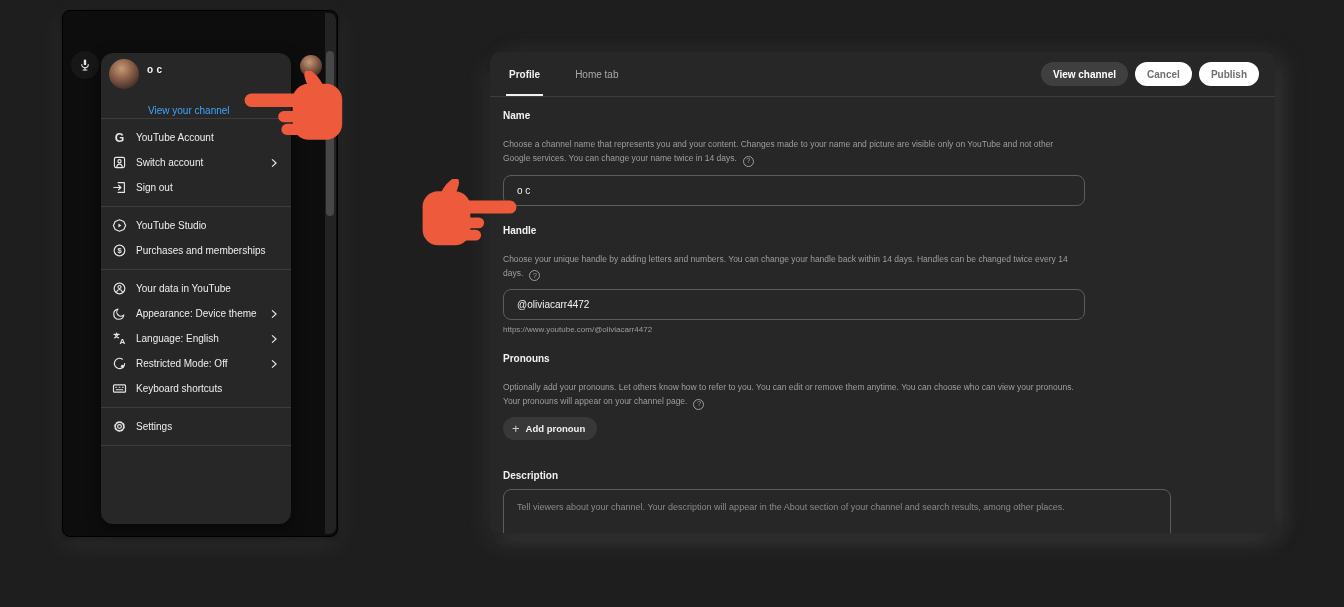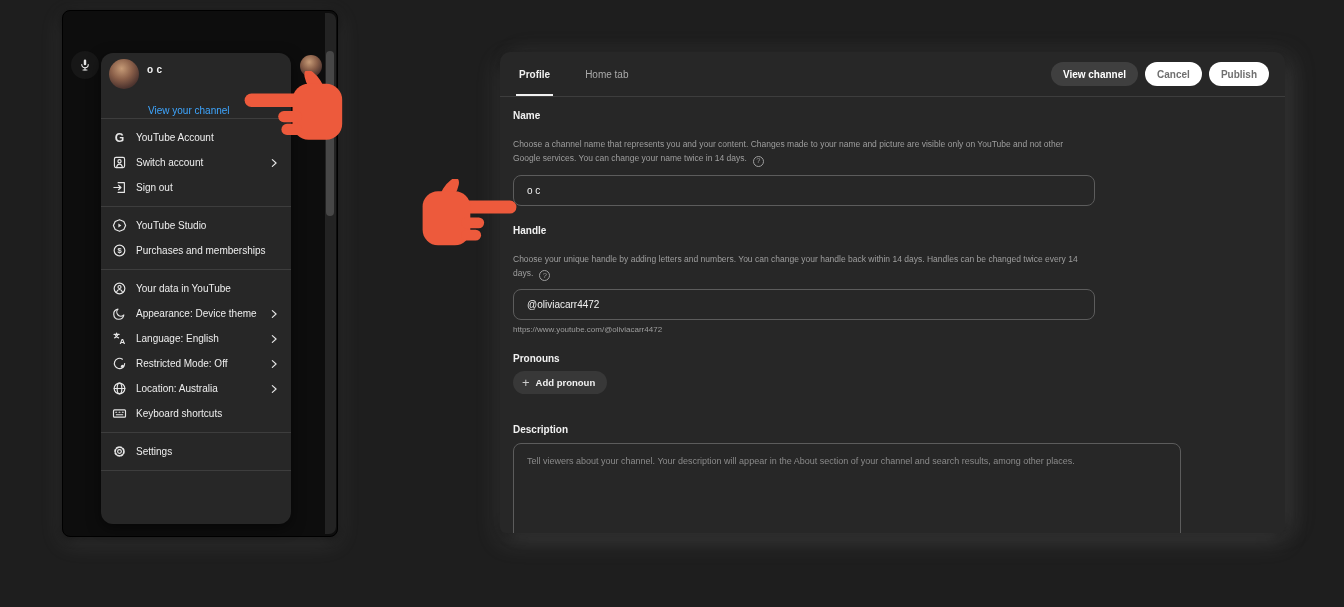--- a/index.html
+++ b/index.html
@@ -43,21 +43,21 @@
   .msec { padding:6px 0; }
   .mi { display:flex; align-items:center; height:25px; padding:0 12px 0 10px; font-size:10px; color:#eeeeee; cursor:pointer; }
   .mi .ic { width:16px; height:16px; margin-right:9px; flex:0 0 16px; display:flex; align-items:center; justify-content:center; }
   .mi .lbl { white-space:nowrap; }
   .mi .chev { margin-left:auto; width:10px; height:10px; }
   .ic svg, .chev svg { stroke:#e6e6e6; fill:none; stroke-width:1.25; stroke-linecap:round; stroke-linejoin:round; }
   .ic svg .fil { fill:#e6e6e6; stroke:none; }
 
   
   .rp {
-    position:absolute; left:500px; top:52px; width:785px; height:481px;
+    position:absolute; left:490px; top:52px; width:785px; height:481px;
     background:#272727; border-radius:10px 10px 6px 6px; overflow:hidden;
     box-shadow:0 8px 24px rgba(170,170,170,0.18), 10px 0 24px rgba(150,150,150,0.10), 0 2px 10px rgba(0,0,0,0.5);
   }
   .rp-header { height:45px; display:flex; align-items:stretch; padding:0 16px;
     border-bottom:1px solid rgba(255,255,255,0.10); }
   .tab { position:relative; display:flex; align-items:center; padding:0 3px; margin-right:29px;
     font-size:10px; color:#aaaaaa; cursor:pointer; }
   .tab.active { color:#f1f1f1; font-weight:bold; }
   .tab.active::after { content:""; position:absolute; left:0; right:0; bottom:0; height:2px; background:#f1f1f1; }
   .rp-actions { margin-left:auto; display:flex; align-items:center; gap:7px; }
@@ -235,35 +235,20 @@
         <span class="lbl">Restricted Mode: Off</span>
         <span class="chev">
           <svg width="10" height="10" viewBox="0 0 12 12">
               <path d="M4 2l4.5 4L4 10" stroke-width="1.4"></path>
             </svg>
         </span>
       </div>
       <div class="mi">
         <span class="ic">
           <svg width="15" height="15" viewBox="0 0 16 16">
-              <circle cx="8" cy="8" r="5.7"></circle>
-              <ellipse cx="8" cy="8" rx="2.5" ry="5.7"></ellipse>
-              <path d="M2.3 8h11.4"></path>
-            </svg>
-        </span>
-        <span class="lbl">Location: Australia</span>
-        <span class="chev">
-          <svg width="10" height="10" viewBox="0 0 12 12">
-              <path d="M4 2l4.5 4L4 10" stroke-width="1.4"></path>
-            </svg>
-        </span>
-      </div>
-      <div class="mi">
-        <span class="ic">
-          <svg width="15" height="15" viewBox="0 0 16 16">
               <rect x="1.6" y="4.2" width="12.8" height="7.6" rx="1"></rect>
               <path d="M4 6.7h1M7.5 6.7h1M11 6.7h1M4.5 9.4h7" stroke-width="1.1"></path>
             </svg>
         </span>
         <span class="lbl">Keyboard shortcuts</span>
       </div>
     </div>
 
     <div class="mdiv"></div>
 
@@ -312,20 +297,24 @@
 
     <div class="sec-label mt19">Handle</div>
     <div class="help">
       <span>Choose your unique handle by adding letters and numbers. You can change your handle back within 14 days. Handles can be changed twice every 14</span>
       <span>days.</span><span class="qmark">?</span>
     </div>
     <input class="txt-input" type="text" value="@oliviacarr4472" style="">
     <div class="url">https://www.youtube.com/@oliviacarr4472</div>
 
     <div class="sec-label mt19">Pronouns</div>
+    <div class="help">
+      <span>Optionally add your pronouns. Let others know how to refer to you. You can edit or remove them anytime. You can choose who can view your pronouns.</span>
+      <span>Your pronouns will appear on your channel page.</span><span class="qmark">?</span>
+    </div>
     <button class="chip">
       <span class="plus">+</span>
       <span>Add pronoun</span>
     </button>
 
     <div class="sec-label desc-label">Description</div>
     <textarea class="txt-area" placeholder="Tell viewers about your channel. Your description will appear in the About section of your channel and search results, among other places." style=""></textarea>
 
   </div>
 </div>

